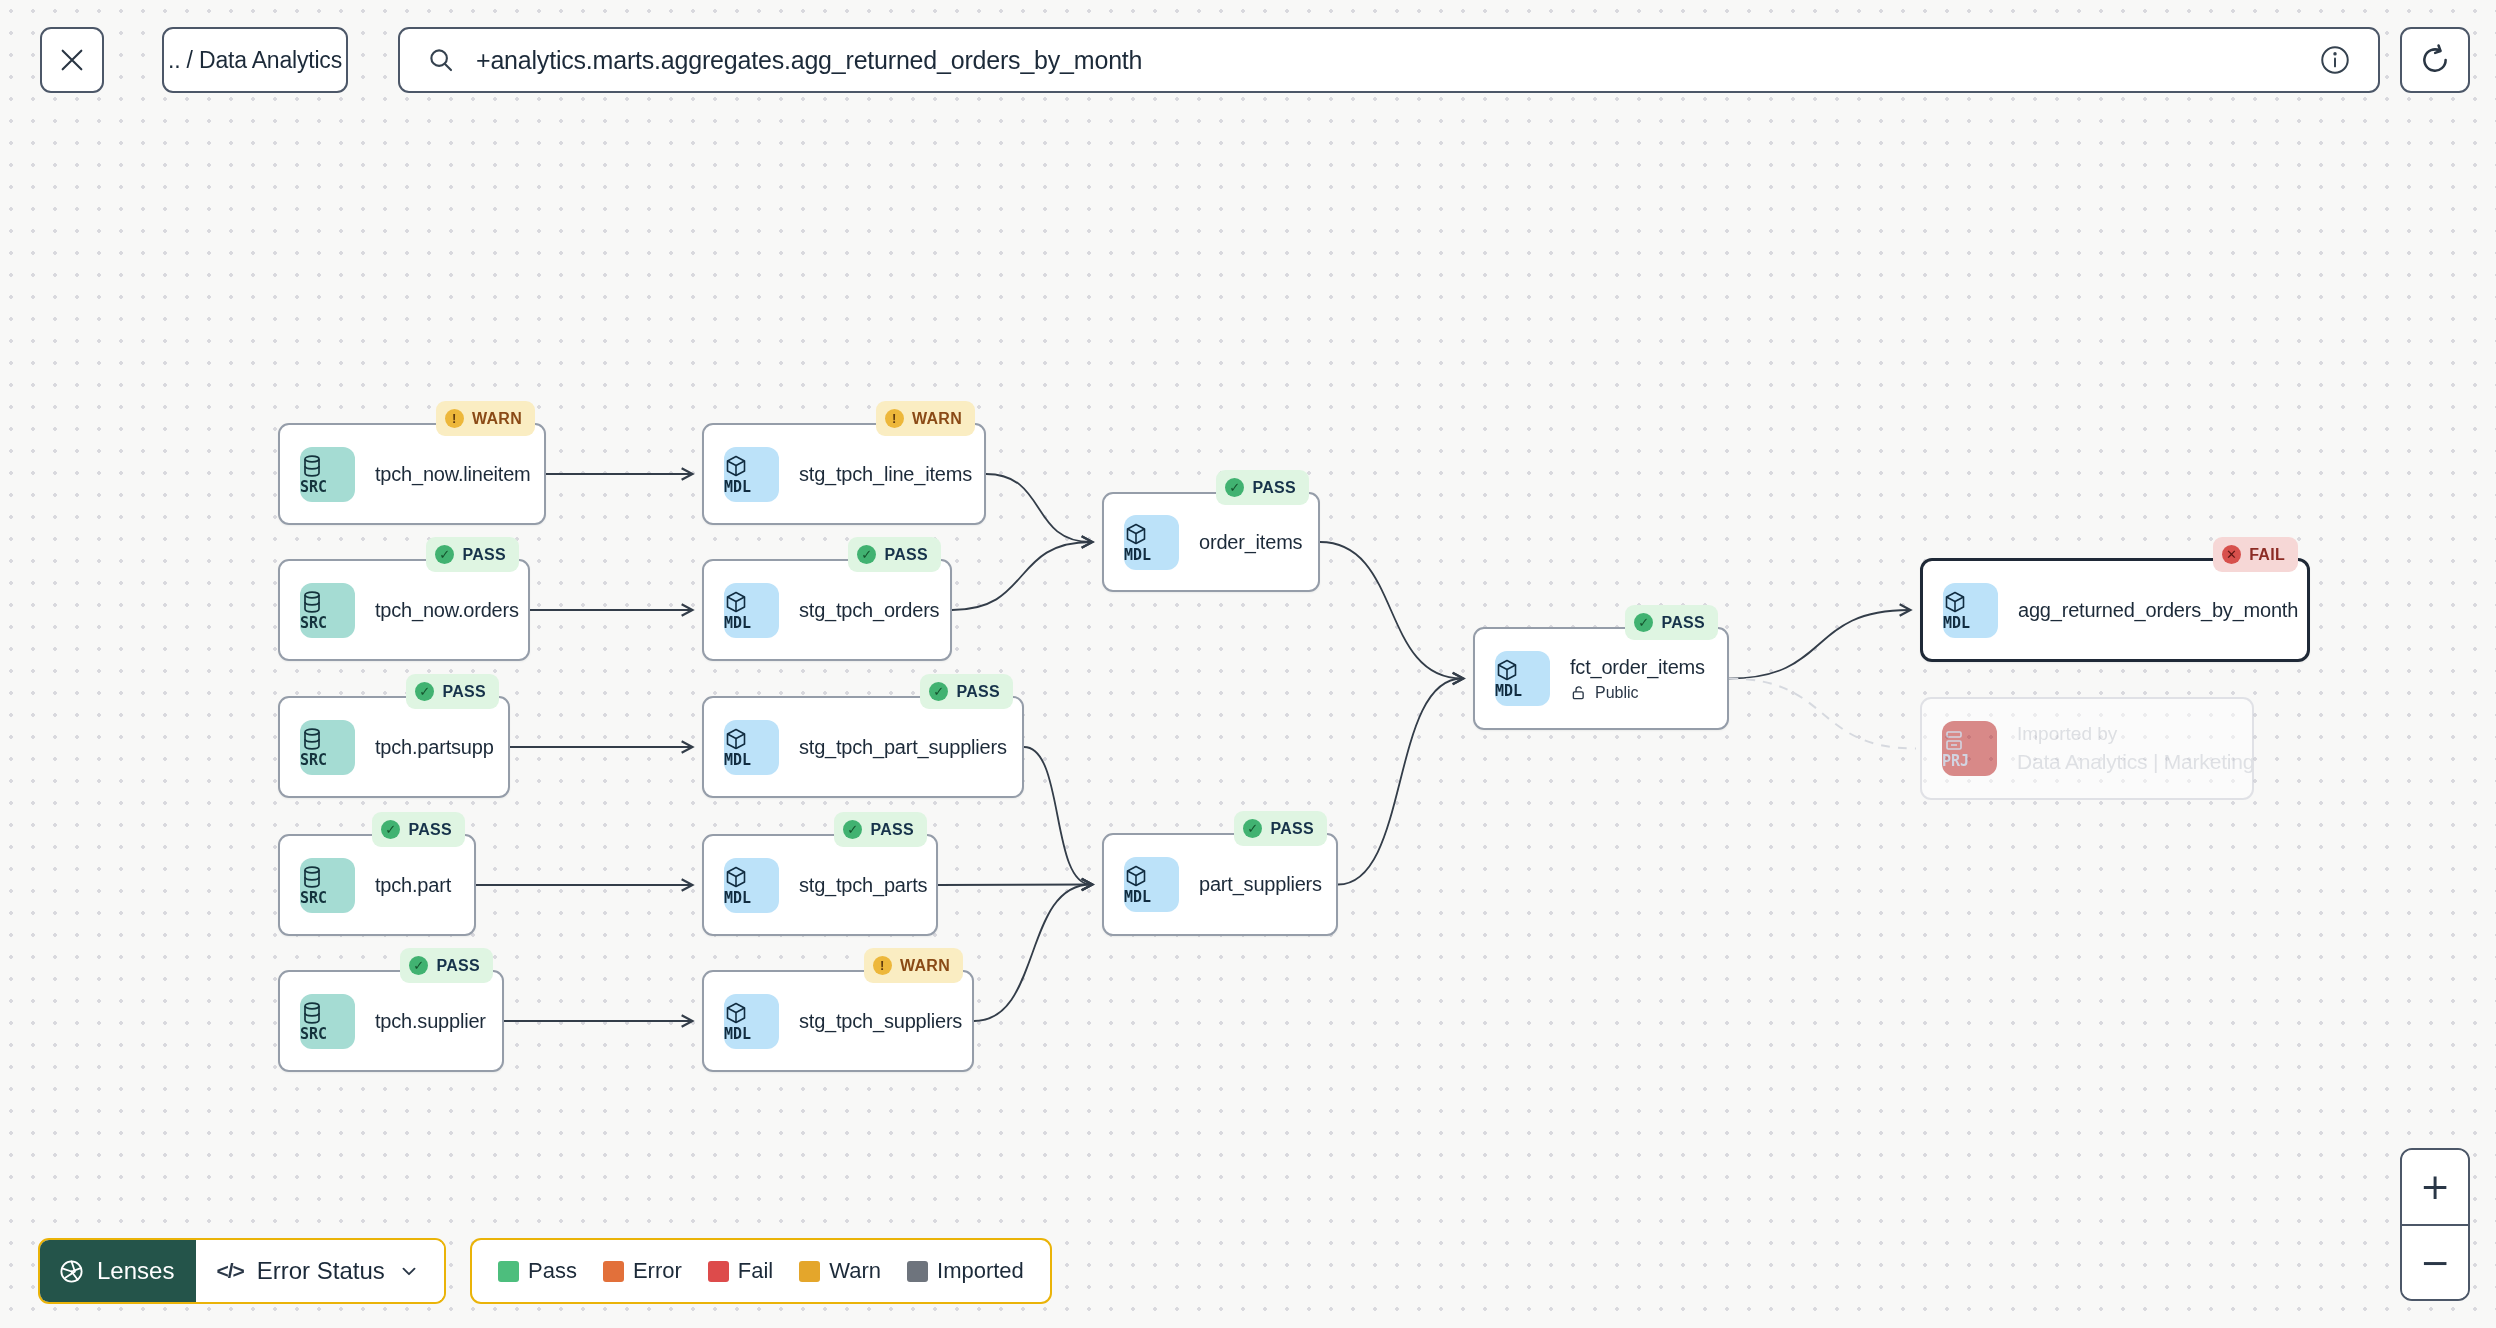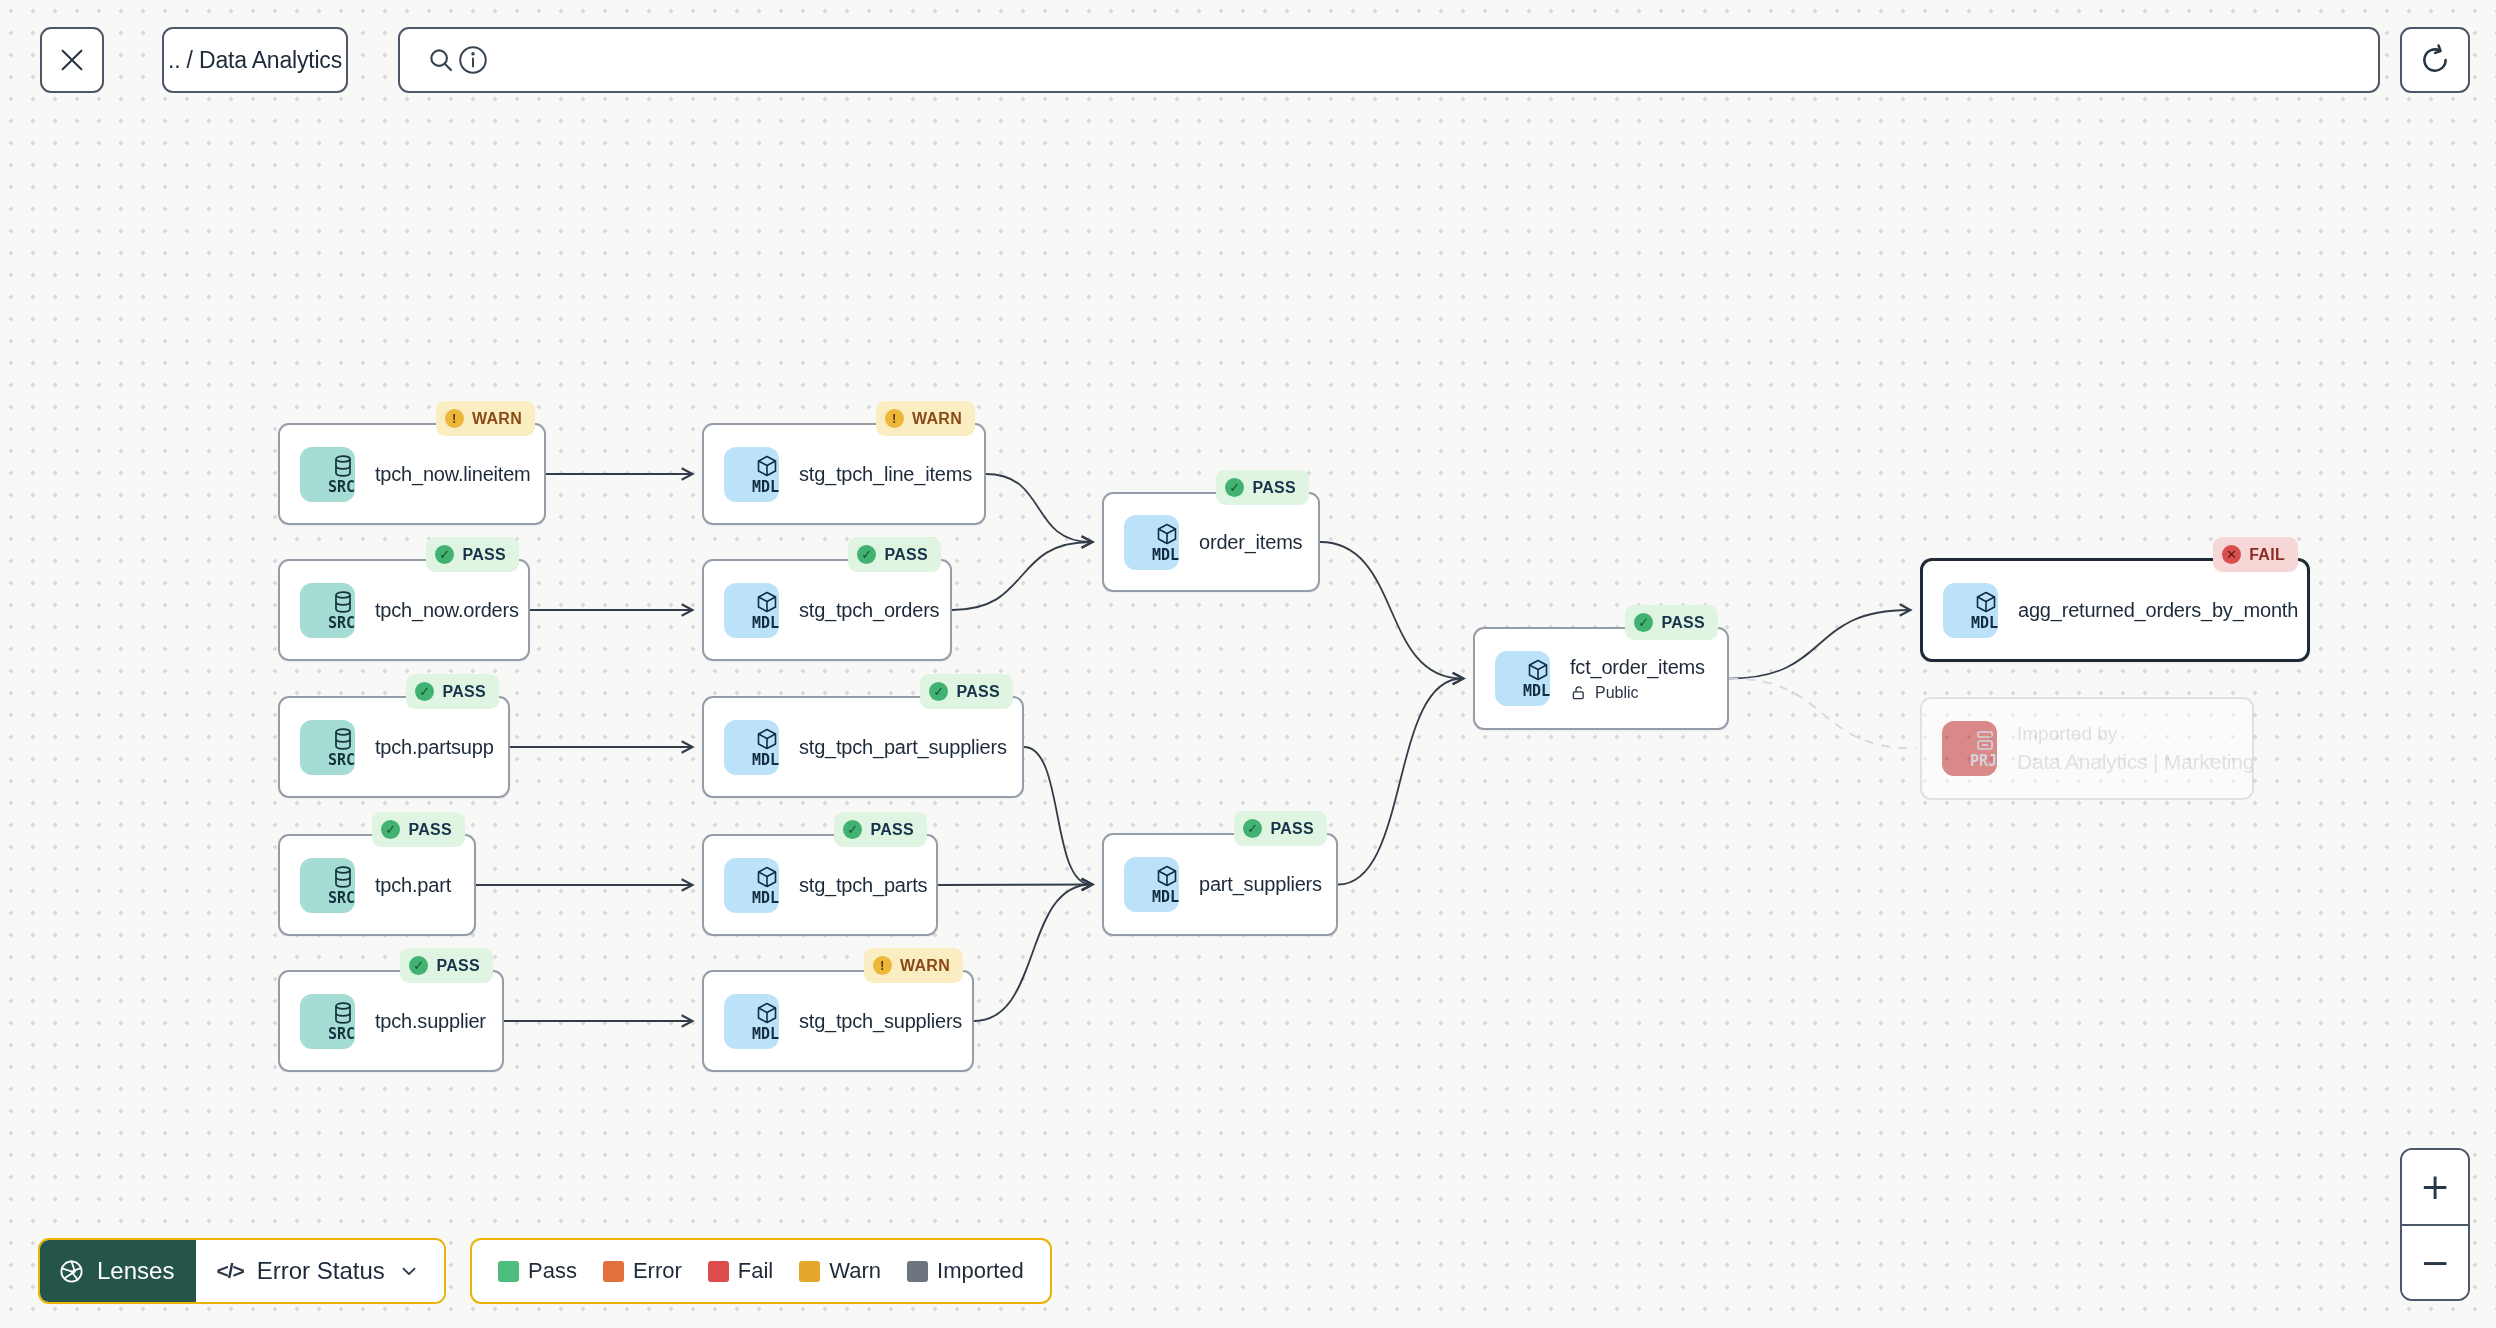--- a/index.html
+++ b/index.html
@@ -36,21 +36,21 @@
     position:absolute; z-index:2;
     background:#FFFFFF; border:2px solid #959DA9; border-radius:11px;
     box-shadow:0 1px 2px rgba(20,30,40,.06);
     display:flex; align-items:center; padding-left:20px; gap:20px;
     cursor:pointer;
   }
   .node.selected { border:3.5px solid #1F2937; border-radius:12px; }
   .node.muted { opacity:.5; border-color:#C9CCD6; box-shadow:none; }
   .chip {
     width:55px; height:55px; border-radius:12px; flex:0 0 auto;
-    display:flex; flex-direction:column; align-items:flex-end; justify-content:center;
+    display:flex; flex-direction:column; align-items:flex-start; justify-content:center;
     font-family:"DejaVu Sans Mono","Liberation Mono",monospace;
     font-size:15px; font-weight:bold; line-height:1; gap:2px;
   }
   .labels { display:flex; flex-direction:column; justify-content:center; gap:5px; min-width:0; }
   .node-label { font-size:20px; letter-spacing:-0.2px; white-space:nowrap; }
   .node-pre   { font-size:19px; white-space:nowrap; }
   .node-sub   { font-size:16px; display:flex; align-items:center; gap:7px; color:#2A3747; }
   .badge {
     position:absolute; top:-24px; right:9px; height:35px;
     border-radius:9px; padding:0 13px 0 9px;
@@ -105,20 +105,21 @@
 
 <div class="tbtn" id="breadcrumb-btn">
   <span>.. / Data Analytics</span>
 </div>
 
 <div class="tbtn" id="search-box">
   <svg class="icon-svg" width="30" height="30" viewBox="0 0 24 24" fill="none" stroke="#35424F" stroke-width="1.7" stroke-linecap="round">
       <circle cx="10.5" cy="10.5" r="6.2"></circle>
       <path d="M15.2 15.2 L20 20"></path>
     </svg>
+  <input spellcheck="false" value="+analytics.marts.aggregates.agg_returned_orders_by_month" style="">
   <svg class="icon-svg" width="34" height="34" viewBox="0 0 24 24" fill="none" stroke="#35424F" stroke-width="1.4" stroke-linecap="round">
       <circle cx="12" cy="12" r="9"></circle>
       <path d="M12 11 L12 16.5"></path>
       <path d="M12 7.6 L12 7.7" stroke-width="2.4"></path>
     </svg>
 </div>
 
 <div class="tbtn" id="refresh-btn">
   <svg class="icon-svg" width="34" height="34" viewBox="0 0 24 24" fill="none" stroke="#2A3644" stroke-width="1.8" stroke-linecap="round" stroke-linejoin="round">
       <path d="M19.5 12 A 7.5 7.5 0 1 1 15.5 5.4"></path>

